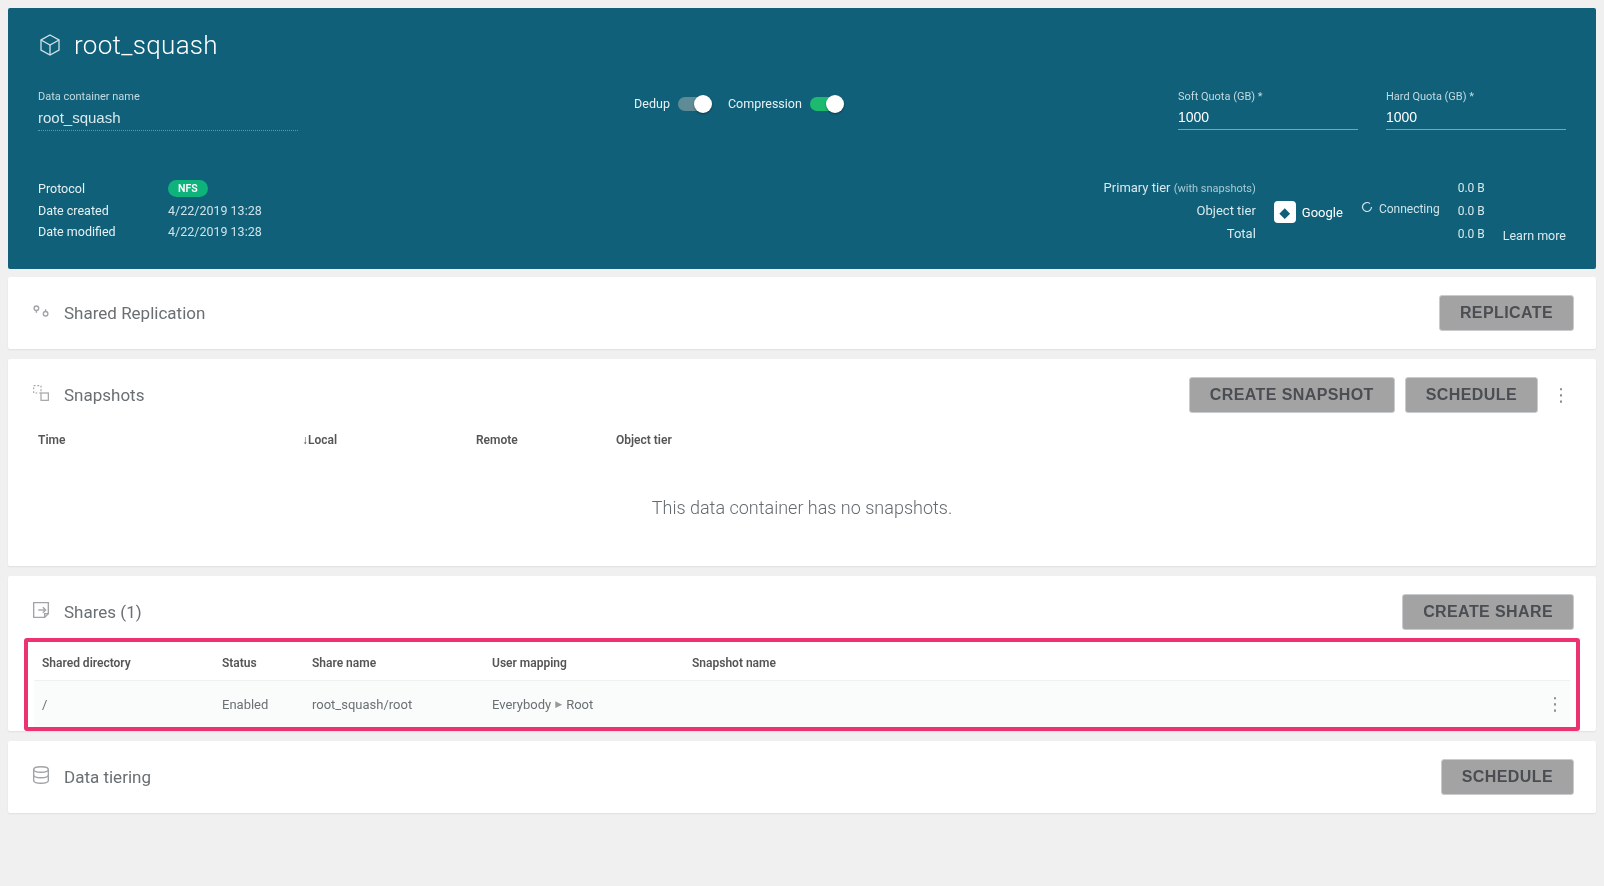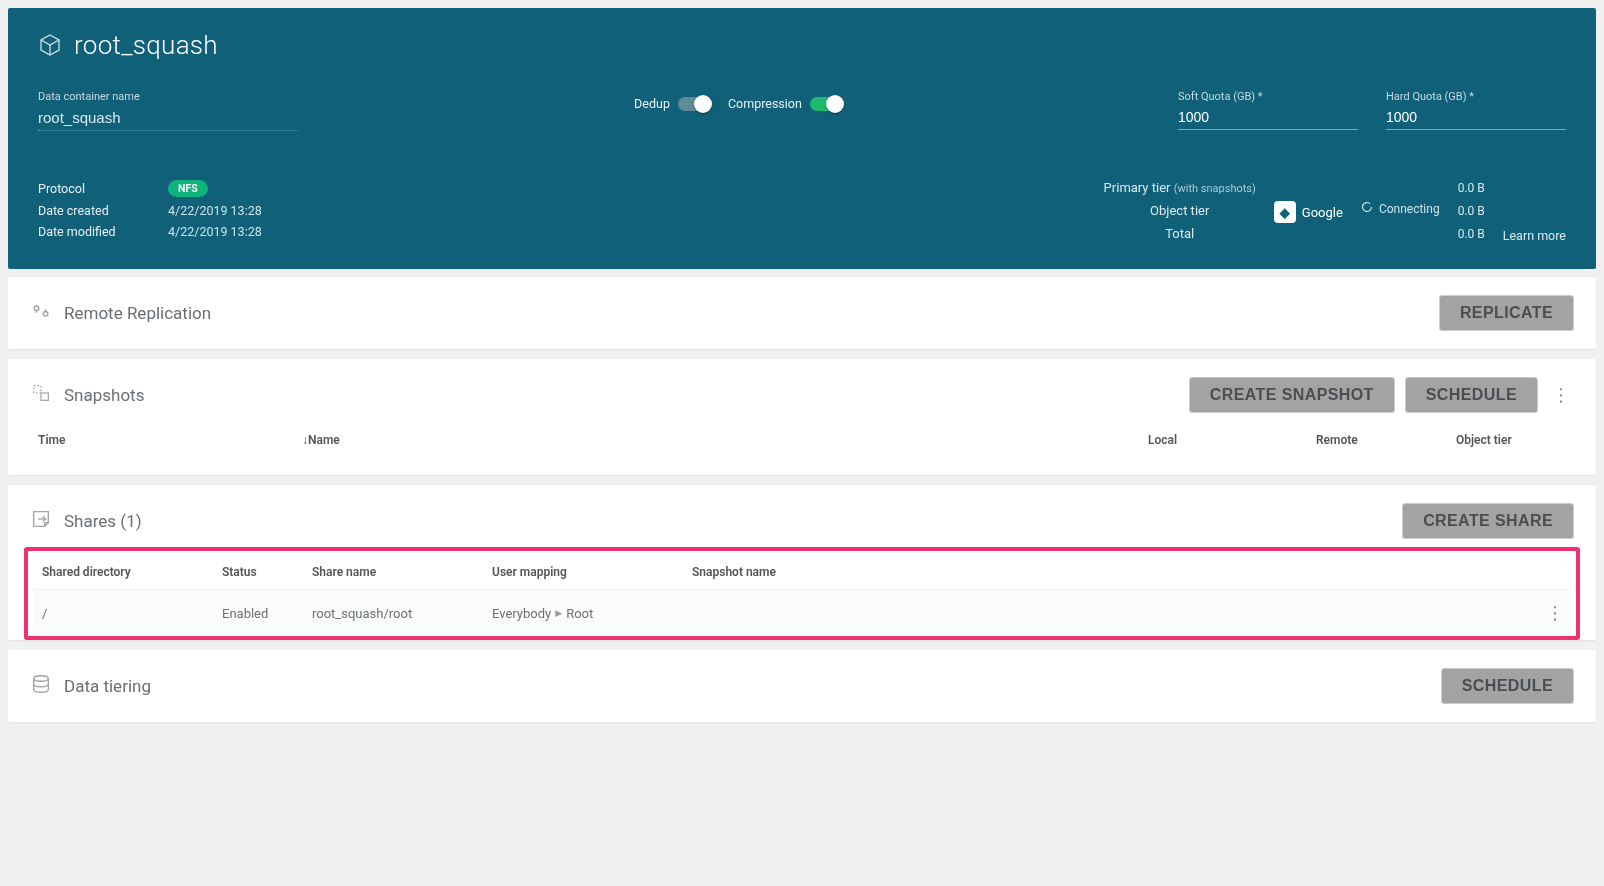--- a/index.html
+++ b/index.html
@@ -90,21 +90,21 @@
   }
   .meta-table { font-size: 12.5px; color:#e7f1f4; }
   .meta-table .row { display:flex; gap: 40px; margin-bottom: 6px; align-items:center; }
   .meta-table .k { width: 90px; }
   .meta-table .v { color:#cde3e9; }
   .nfs-badge {
     background:#0db37a; color:#fff; font-size:10.5px; font-weight:600;
     padding: 2px 10px; border-radius: 10px;
   }
   .tier-block { display:flex; align-items:flex-start; gap:18px; font-size:13px; }
-  .tier-labels { color:#d9e9ee; text-align:center; line-height:1.75; }
+  .tier-labels { color:#d9e9ee; text-align:right; line-height:1.75; }
   .tier-sub { font-size:11px; color:#a9cbd4; }
   .cloud-chip { display:flex; align-items:center; gap:6px; }
   .cloud-circle {
     background:#fff; color:#10607a; width:22px; height:22px; border-radius:4px;
     display:flex; align-items:center; justify-content:center; font-weight:700; font-size:13px;
   }
   .connecting { display:flex; align-items:center; gap:6px; color:#cde3e9; font-size:12px; }
   .tier-vals { color:#d9e9ee; text-align:right; line-height:1.9; font-size:12px; }
   .learnmore { color:#d9e9ee; font-size:12.5px; align-self:flex-end; margin-bottom:2px; cursor:pointer; }
 
@@ -263,21 +263,21 @@
 <div class="card">
   <div class="card-header">
     <div class="card-title">
       <span>
         <svg viewBox="0 0 24 24" fill="none" stroke="#a0a4a7" stroke-width="1.5">
           <circle cx="7" cy="9" r="2.5"></circle>
             <circle cx="17" cy="15" r="2.5"></circle>
           <path d="M7 12 v2 M17 12 v-2"></path>
         </svg>
       </span>
-      <span>Remote Replication</span>
+      <span>Shared Replication</span>
     </div>
     <button class="btn-outline">REPLICATE</button>
   </div>
 </div>
 
 <div class="card">
   <div class="card-header">
     <div class="card-title">
       <span>
         <svg viewBox="0 0 24 24" fill="none" stroke="#a0a4a7" stroke-width="1.3">
@@ -291,25 +291,25 @@
       <button class="btn-outline">CREATE SNAPSHOT</button>
       <button class="btn-outline">SCHEDULE</button>
       <span class="kebab">⋮</span>
     </div>
   </div>
   <div class="snap-table-head">
     <div class="col-time">
       <span>Time</span>
       <span style="margin-left:auto;">↓</span>
     </div>
-    <div class="col-name">Name</div>
     <div class="col-local">Local</div>
     <div class="col-remote">Remote</div>
     <div class="col-object">Object tier</div>
   </div>
+  <div class="snap-empty">This data container has no snapshots.</div>
 </div>
 
 <div class="card shares">
   <div class="card-header">
     <div class="card-title">
       <span>
         <svg viewBox="0 0 24 24" fill="none" stroke="#a0a4a7" stroke-width="1.5">
           <path d="M4 4 v16 h12 l4-4 v-12 z"></path>
             <path d="M16 20 v-4 h4"></path>
           <path d="M9 12 h8"></path>

